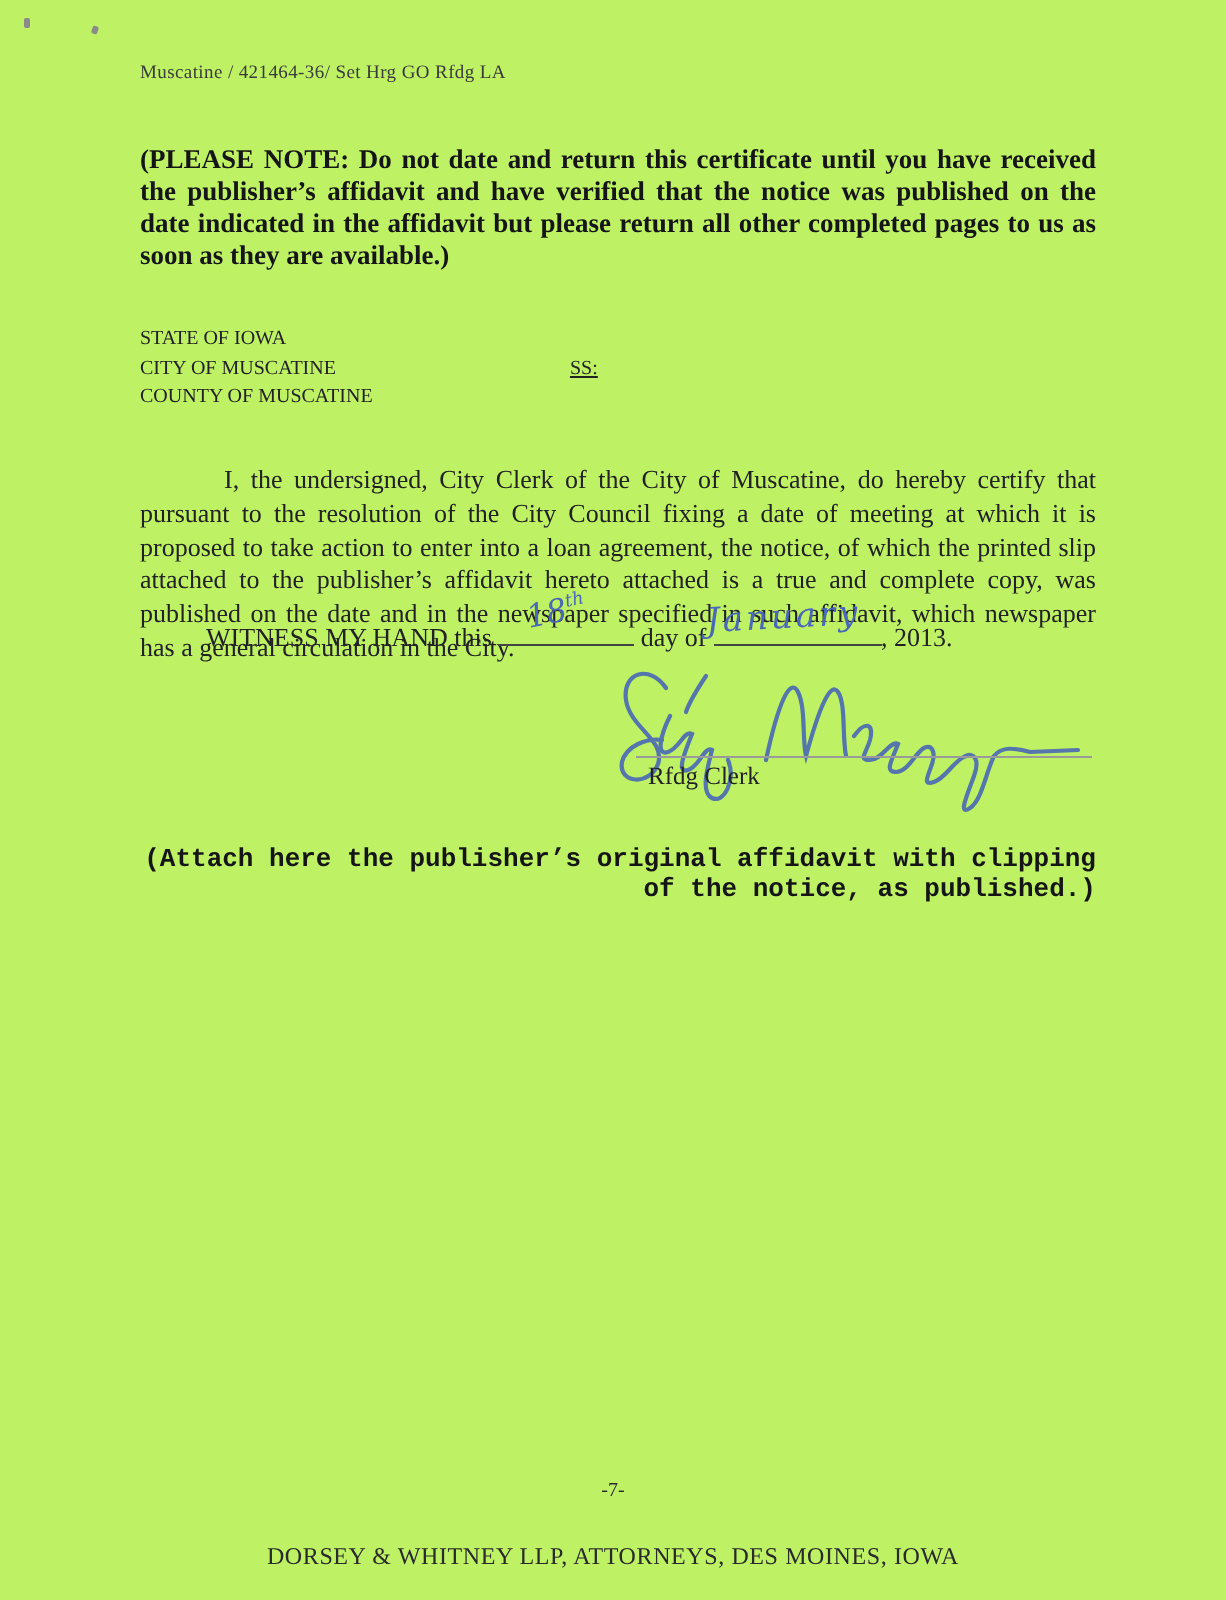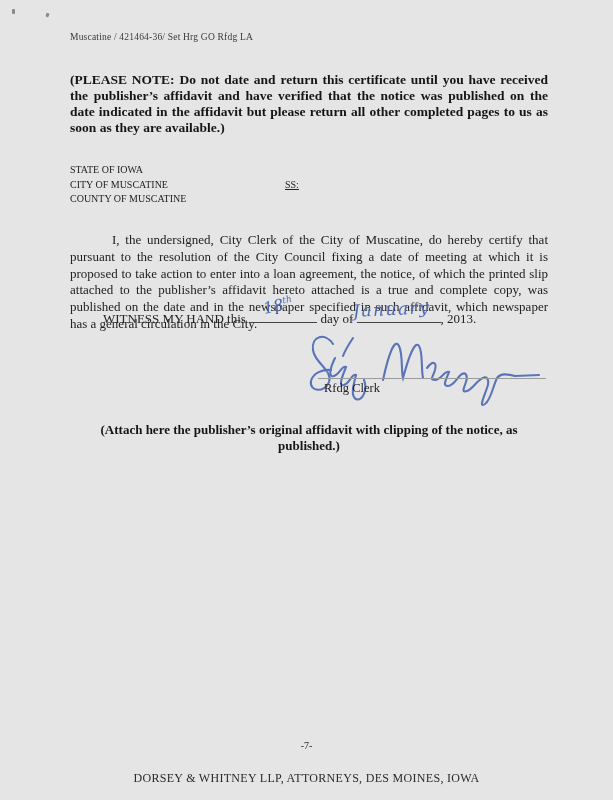--- a/index.html
+++ b/index.html
@@ -1,19 +1,19 @@
 <!DOCTYPE html>
 <html><head>
 <meta charset="utf-8">
 <style>
   html,body{margin:0;padding:0;background:#ffffff;}
   .page{
     position:relative;
     width:613px;height:800px;
-    background:#e5e5e5;
+    background:#bef264;
     font-family:"Liberation Serif", serif;
     color:#1f1f1f;
     overflow:hidden;
   }
   .artifact{position:absolute;background:#8a8a8a;border-radius:1px;}
   .header-ref{
     position:absolute;left:70px;top:32px;
     font-size:9.5px;color:#3a3a3a;letter-spacing:.2px;
   }
   .notice-para{
@@ -53,21 +53,21 @@
   .sig-rule{
     position:absolute;left:318px;top:378px;width:228px;
     border-top:1px solid #9a9a9a;height:0;
   }
   .sig-title{
     position:absolute;left:324px;top:381px;
     font-size:12.5px;color:#222;
   }
   .attach-note{
     position:absolute;left:70px;top:422px;width:478px;
-    font-size:13px;font-weight:bold;text-align:center;color:#151515;
+    font-size:13px;font-weight:bold;text-align:right;color:#151515;font-family:Liberation Mono, monospace;
   }
   .footer{
     position:absolute;left:0;top:740px;width:613px;
     text-align:center;color:#2a2a2a;
   }
   .footer .page-num{font-size:10px;display:block;}
   .footer .firm{font-size:12px;letter-spacing:.3px;display:block;margin-top:20px;font-family:Liberation Serif, serif;}
 </style>
 </head>
 <body>

